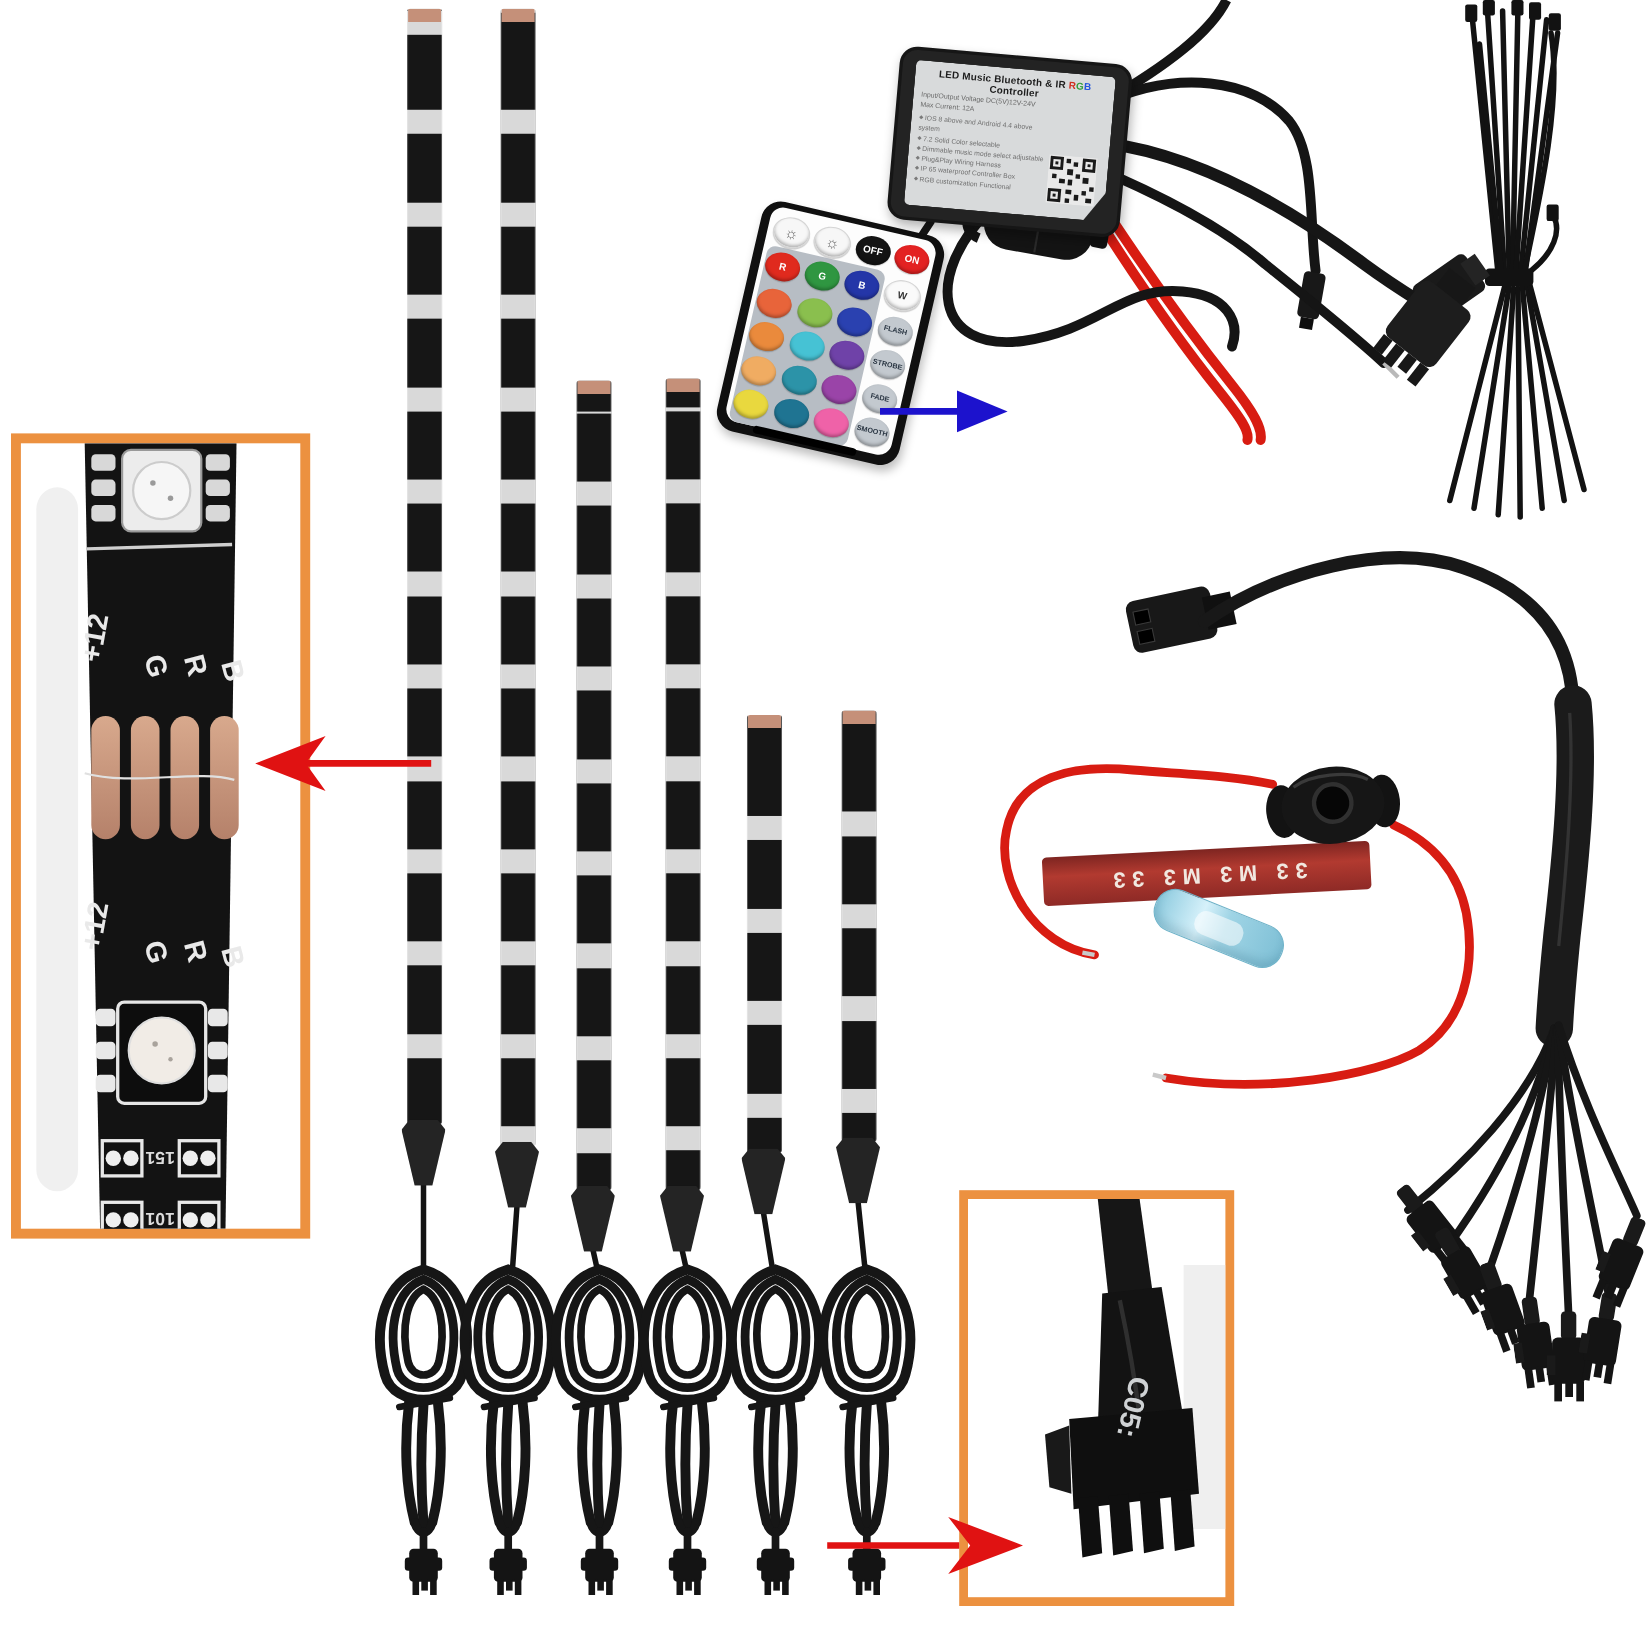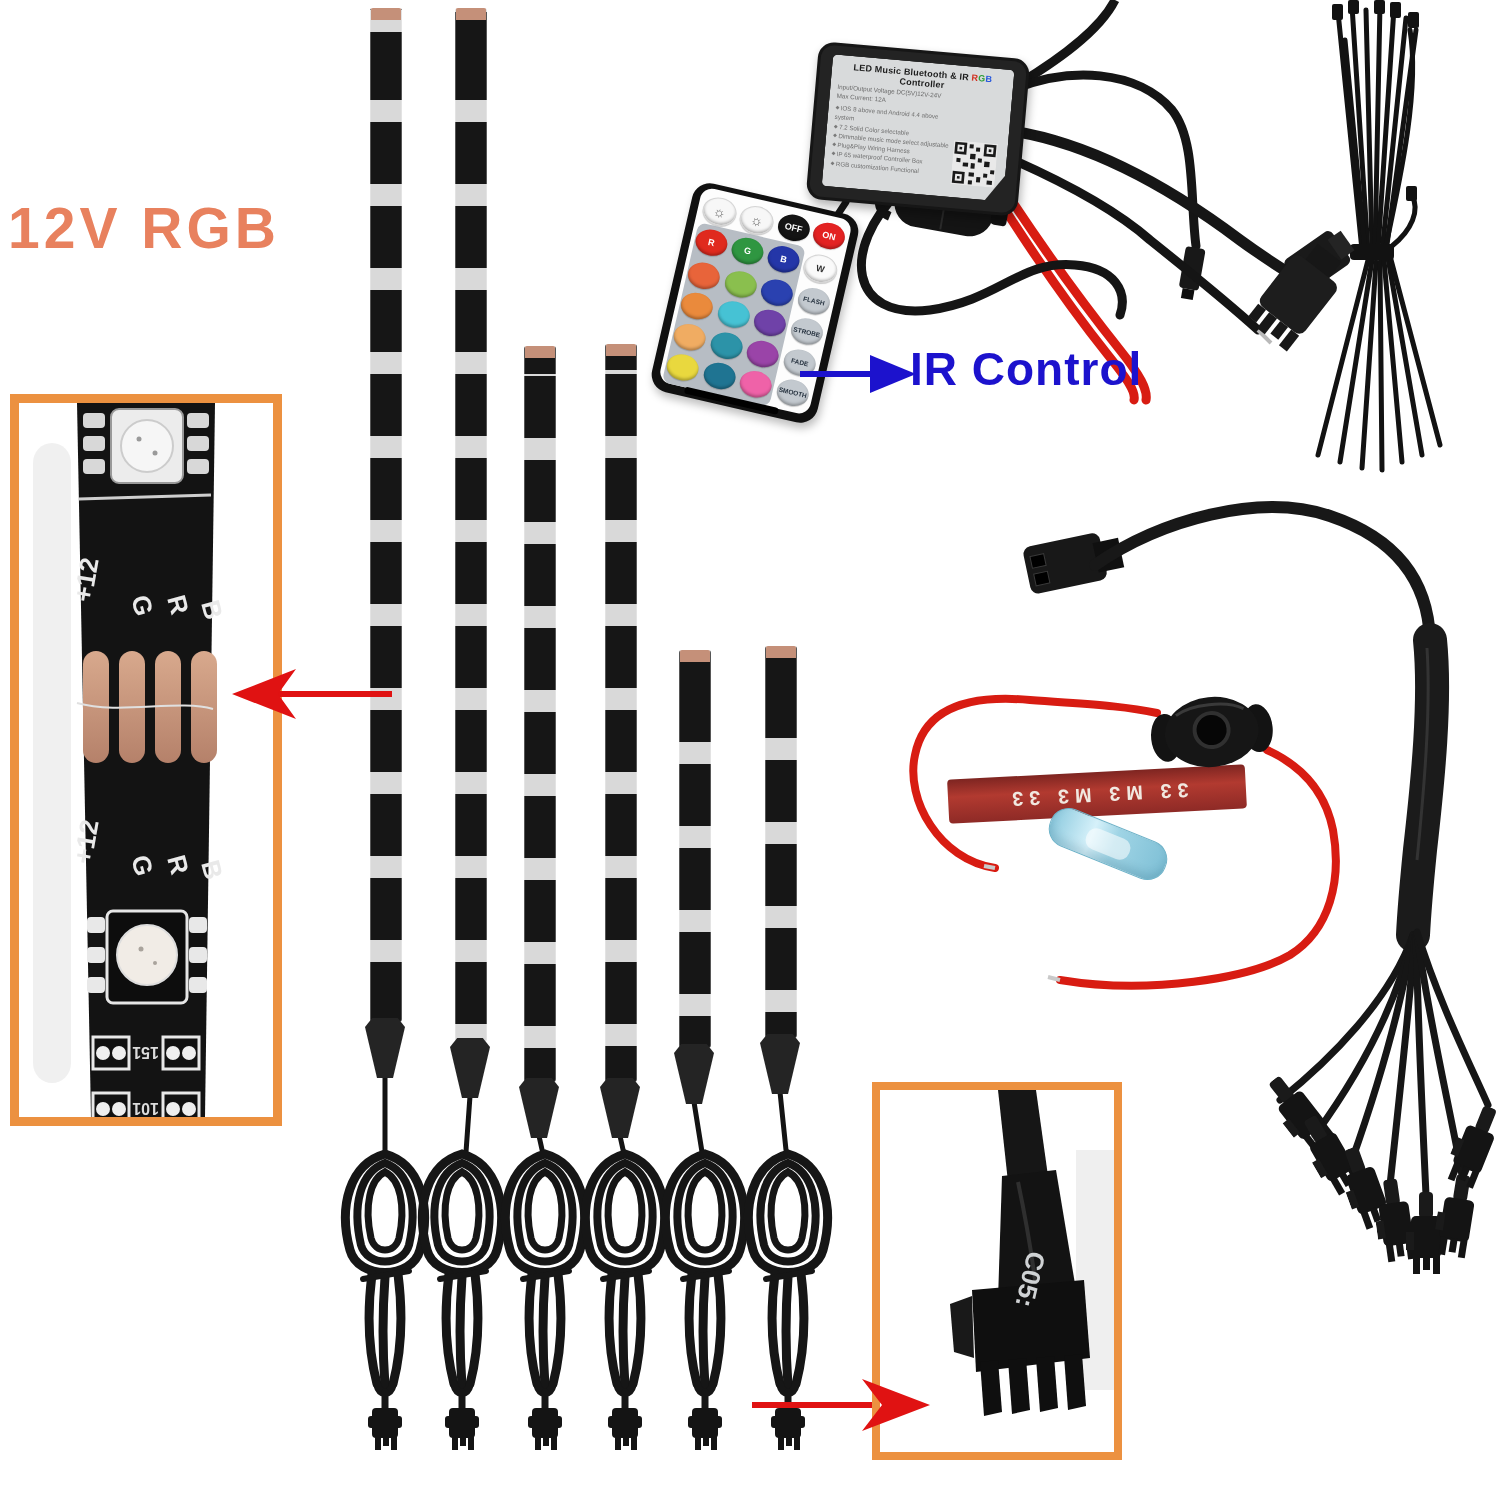--- a/index.html
+++ b/index.html
@@ -335,23 +335,21 @@
         <polygon points="100,272 118,270 122,322 104,326"></polygon>
         <polygon points="128,270 146,268 150,320 132,324"></polygon>
         <polygon points="156,268 174,266 178,318 160,322"></polygon>
         <polygon points="184,266 202,264 206,316 188,320"></polygon>
       </g>
       <text x="148" y="160" transform="rotate(103 148 160)" fill="#cfd2d4" font-size="26" font-weight="bold">C05:</text>
     </svg>
   </div>
 
   <div class="kit-title" style="color: rgb(232, 129, 94);">
-    <div>12V RGB</div>
-  </div>
-  <div class="ir-label" style="color: rgb(28, 18, 205);">IR Control</div>
+  </div>
 
   <div class="strip" style="left: 370px; top: 8px; height: 1014px; background-color: rgb(22, 22, 22);"></div>
   <div class="strip" style="left: 455px; top: 8px; height: 1034px; background-color: rgb(22, 22, 22);"></div>
   <div class="strip" style="left: 524px; top: 346px; height: 736px; background-color: rgb(22, 22, 22);"></div>
   <div class="strip" style="left: 605px; top: 344px; height: 738px; background-color: rgb(22, 22, 22);"></div>
   <div class="strip" style="left: 679px; top: 650px; height: 398px; background-color: rgb(22, 22, 22);"></div>
   <div class="strip" style="left: 765px; top: 646px; height: 392px; background-color: rgb(22, 22, 22);"></div>
   <div class="cap" style="left:365px;top:1018px"></div>
   <div class="cap" style="left:450px;top:1038px"></div>
   <div class="cap" style="left:519px;top:1078px"></div>

